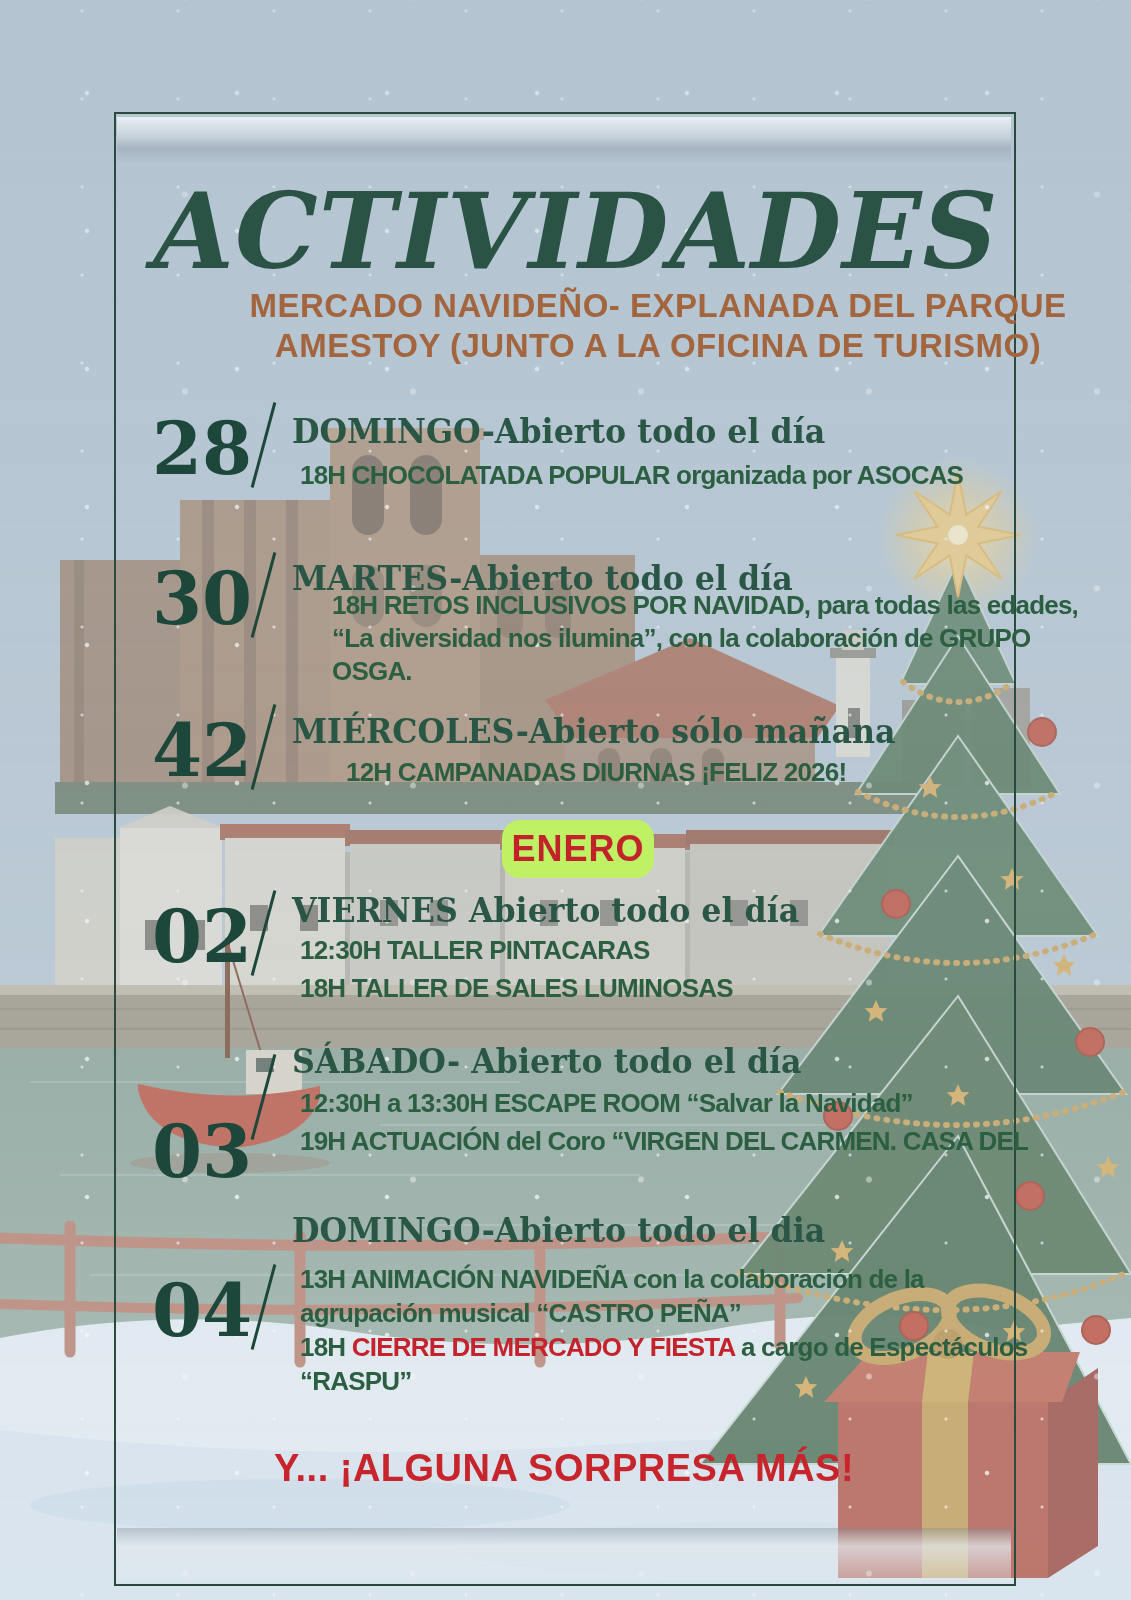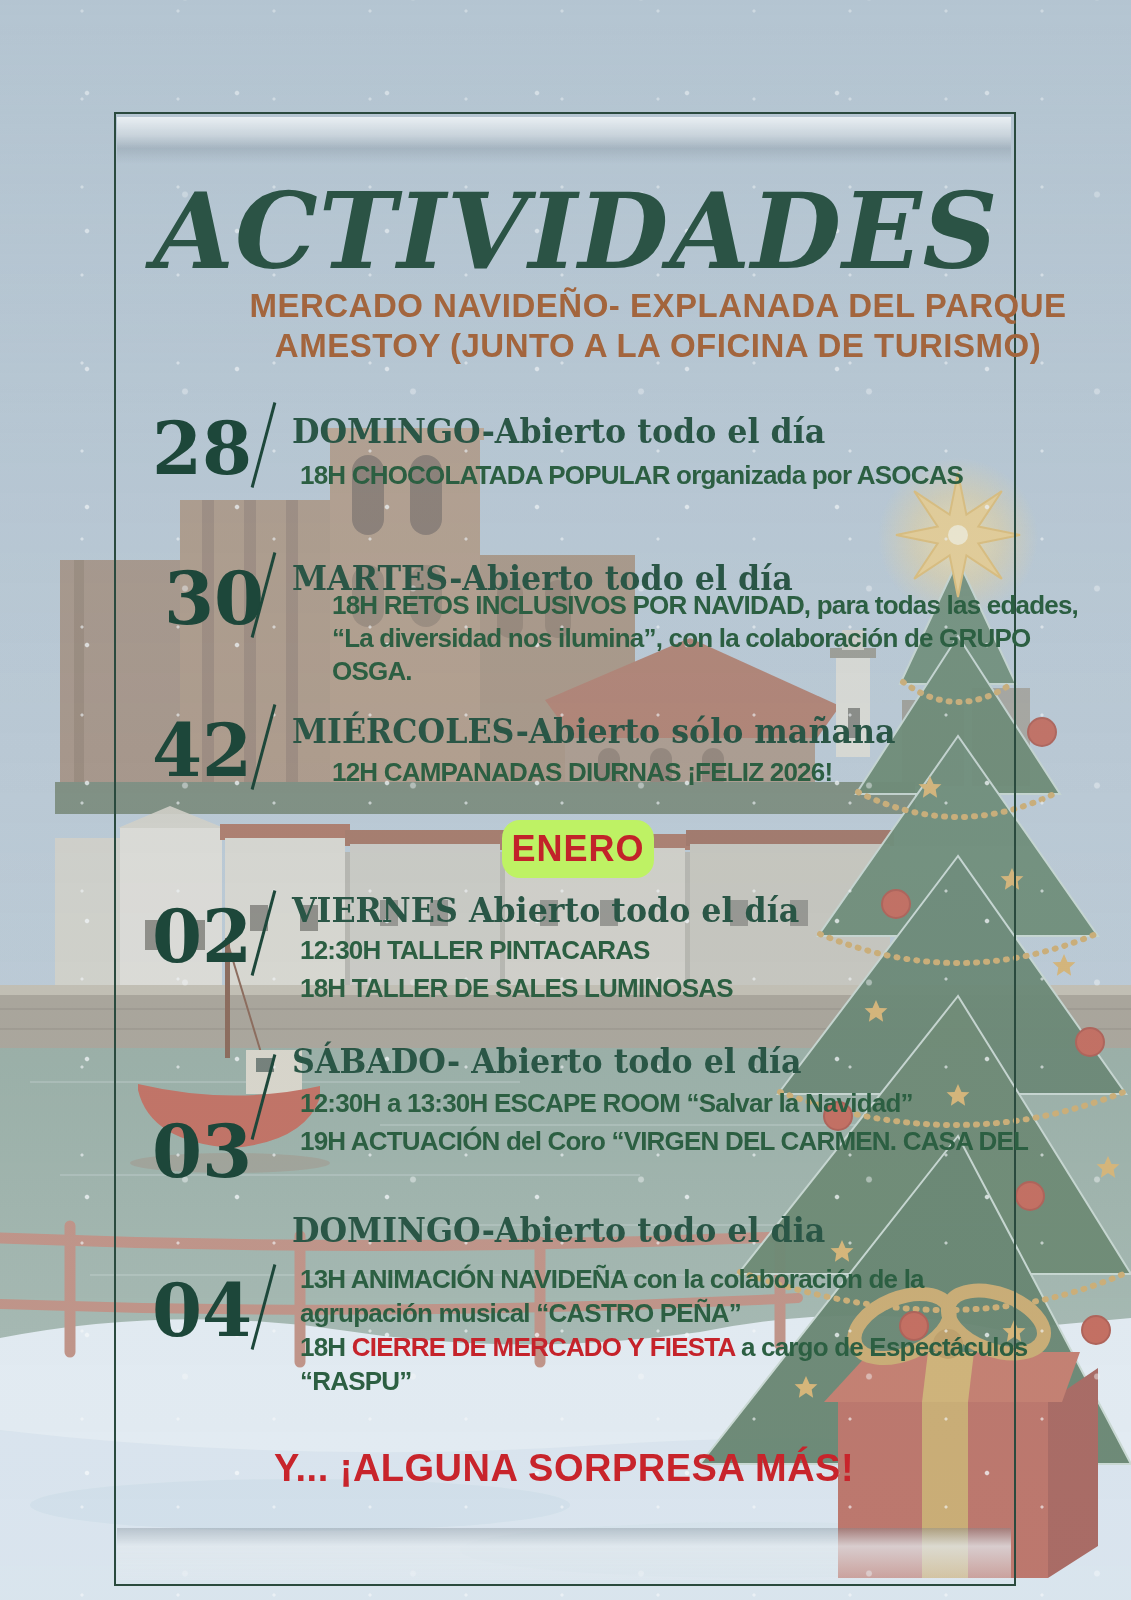--- a/index.html
+++ b/index.html
@@ -232,33 +232,33 @@
   <div>AMESTOY (JUNTO A LA OFICINA DE TURISMO)</div>
 </div>
 
 <div class="num" style="left:152px;top:413px">28</div>
 <div class="slash" style="left:262px;top:401px"></div>
 <div class="heading" style="left:292px;top:415px">DOMINGO-Abierto todo el día</div>
 <div class="details" style="left:300px;top:456px;line-height:39px">
   <div>18H CHOCOLATADA POPULAR organizada por ASOCAS</div>
 </div>
 
-<div class="num" style="left:164px;top:563px">30</div>
+<div class="num" style="left:152px;top:563px">30</div>
 <div class="slash" style="left:262px;top:551px"></div>
 <div class="heading" style="left:292px;top:562px">MARTES-Abierto todo el día</div>
 <div class="details lh33" style="left:300px;top:589px">
   <div>18H RETOS INCLUSIVOS POR NAVIDAD, para todas las edades,</div>
   <div>“La diversidad nos ilumina”, con la colaboración de GRUPO</div>
   <div>OSGA.</div>
 </div>
 
 <div class="num" style="left:152px;top:715px">42</div>
 <div class="slash" style="left:262px;top:703px"></div>
 <div class="heading" style="left:292px;top:715px">MIÉRCOLES-Abierto sólo mañana</div>
-<div class="details lh33" style="left:300px;top:756px">
+<div class="details lh33" style="left:314px;top:756px">
   <div>12H CAMPANADAS DIURNAS ¡FELIZ 2026!</div>
 </div>
 
 <div class="badge">ENERO</div>
 
 <div class="num" style="left:152px;top:901px">02</div>
 <div class="slash" style="left:262px;top:889px"></div>
 <div class="heading" style="left:292px;top:894px">VIERNES Abierto todo el día</div>
 <div class="details" style="left:300px;top:931px">
   <div>12:30H TALLER PINTACARAS</div>

